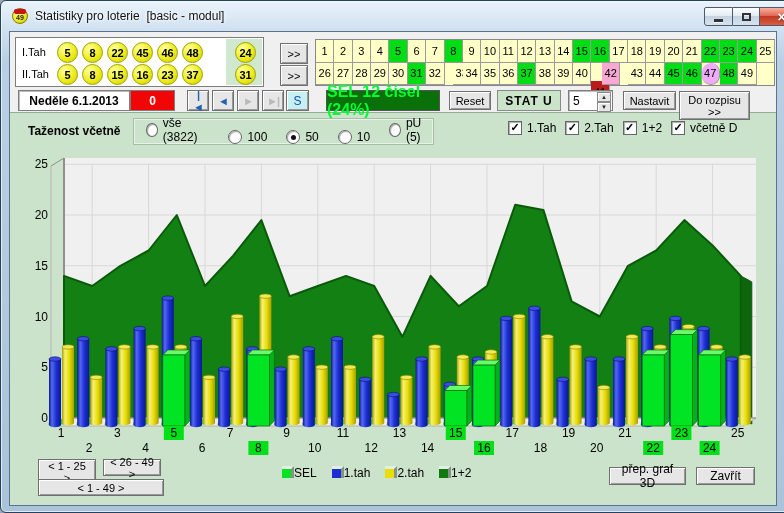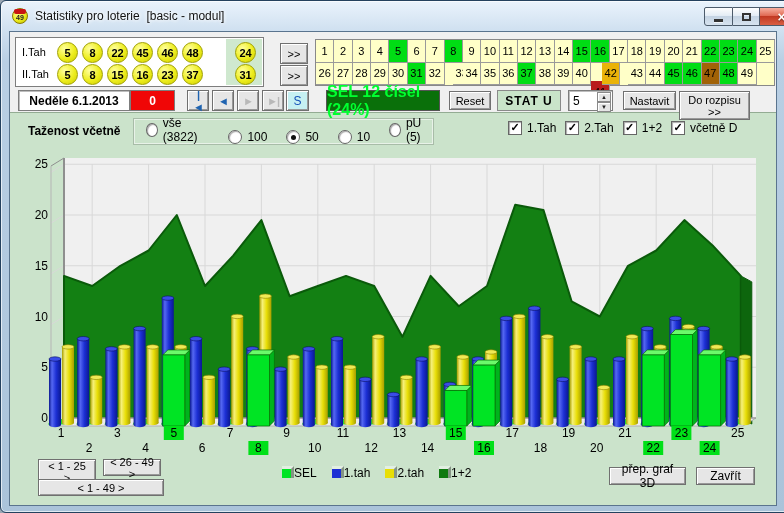--- a/index.html
+++ b/index.html
@@ -179,26 +179,26 @@
           <div class="gridcell" style="left: 110.16px; top: 22.5px; background: rgb(255, 255, 200);">32</div>
           <div class="gridcell" style="left: 137px; top: 22.5px; background: rgb(255, 255, 200);">33</div>
           <div class="gridcell" style="left: 146.88px; top: 22.5px; background: rgb(255, 255, 200);">34</div>
           <div class="gridcell" style="left: 165.24px; top: 22.5px; background: rgb(255, 255, 200);">35</div>
           <div class="gridcell" style="left: 183.6px; top: 22.5px; background: rgb(255, 255, 200);">36</div>
           <div class="gridcell" style="left: 201.96px; top: 22.5px; background: rgb(0, 221, 20);">37</div>
           <div class="gridcell" style="left: 220.32px; top: 22.5px; background: rgb(255, 255, 200);">38</div>
           <div class="gridcell" style="left: 238.68px; top: 22.5px; background: rgb(255, 255, 200);">39</div>
           <div class="gridcell" style="left: 257.04px; top: 22.5px; background: rgb(255, 255, 200);">40</div>
           <div class="gridcell" style="left: 275.4px; top: 5px; background: #b91c1c; margin-top: 36px;">41</div>
-          <div class="gridcell" style="left: 286px; top: 22.5px; background: #eab308;">42</div>
+          <div class="gridcell" style="left: 286px; top: 22.5px; background: #f9a8d4;">42</div>
           <div class="gridcell" style="left: 312.12px; top: 22.5px; background: rgb(255, 255, 200);">43</div>
           <div class="gridcell" style="left: 330.48px; top: 22.5px; background: rgb(255, 255, 200);">44</div>
           <div class="gridcell" style="left: 348.84px; top: 22.5px; background: rgb(0, 221, 20);">45</div>
           <div class="gridcell" style="left: 367.2px; top: 22.5px; background: rgb(0, 221, 20);">46</div>
-          <div class="gridcell" style="left: 385.56px; top: 22.5px; background: #a16207;">47</div>
+          <div class="gridcell" style="left: 385.56px; top: 22.5px; background: #f0abfc; border-radius: 9px;">47</div>
           <div class="gridcell" style="left: 403.92px; top: 22.5px; background: rgb(0, 221, 20);">48</div>
           <div class="gridcell" style="left: 422.28px; top: 22.5px; background: rgb(255, 255, 200);">49</div>
         </div>
 
       
       <div class="abs sunken datebox">Neděle 6.1.2013</div>
       <div class="abs redbox">0</div>
       <span id="navbtns"><button class="abs btn95 navbtn" style="left: 177px;">
             <span class="arr" style="color: rgb(31, 99, 176);">|◄</span>
           </button><button class="abs btn95 navbtn" style="left: 202px;">

